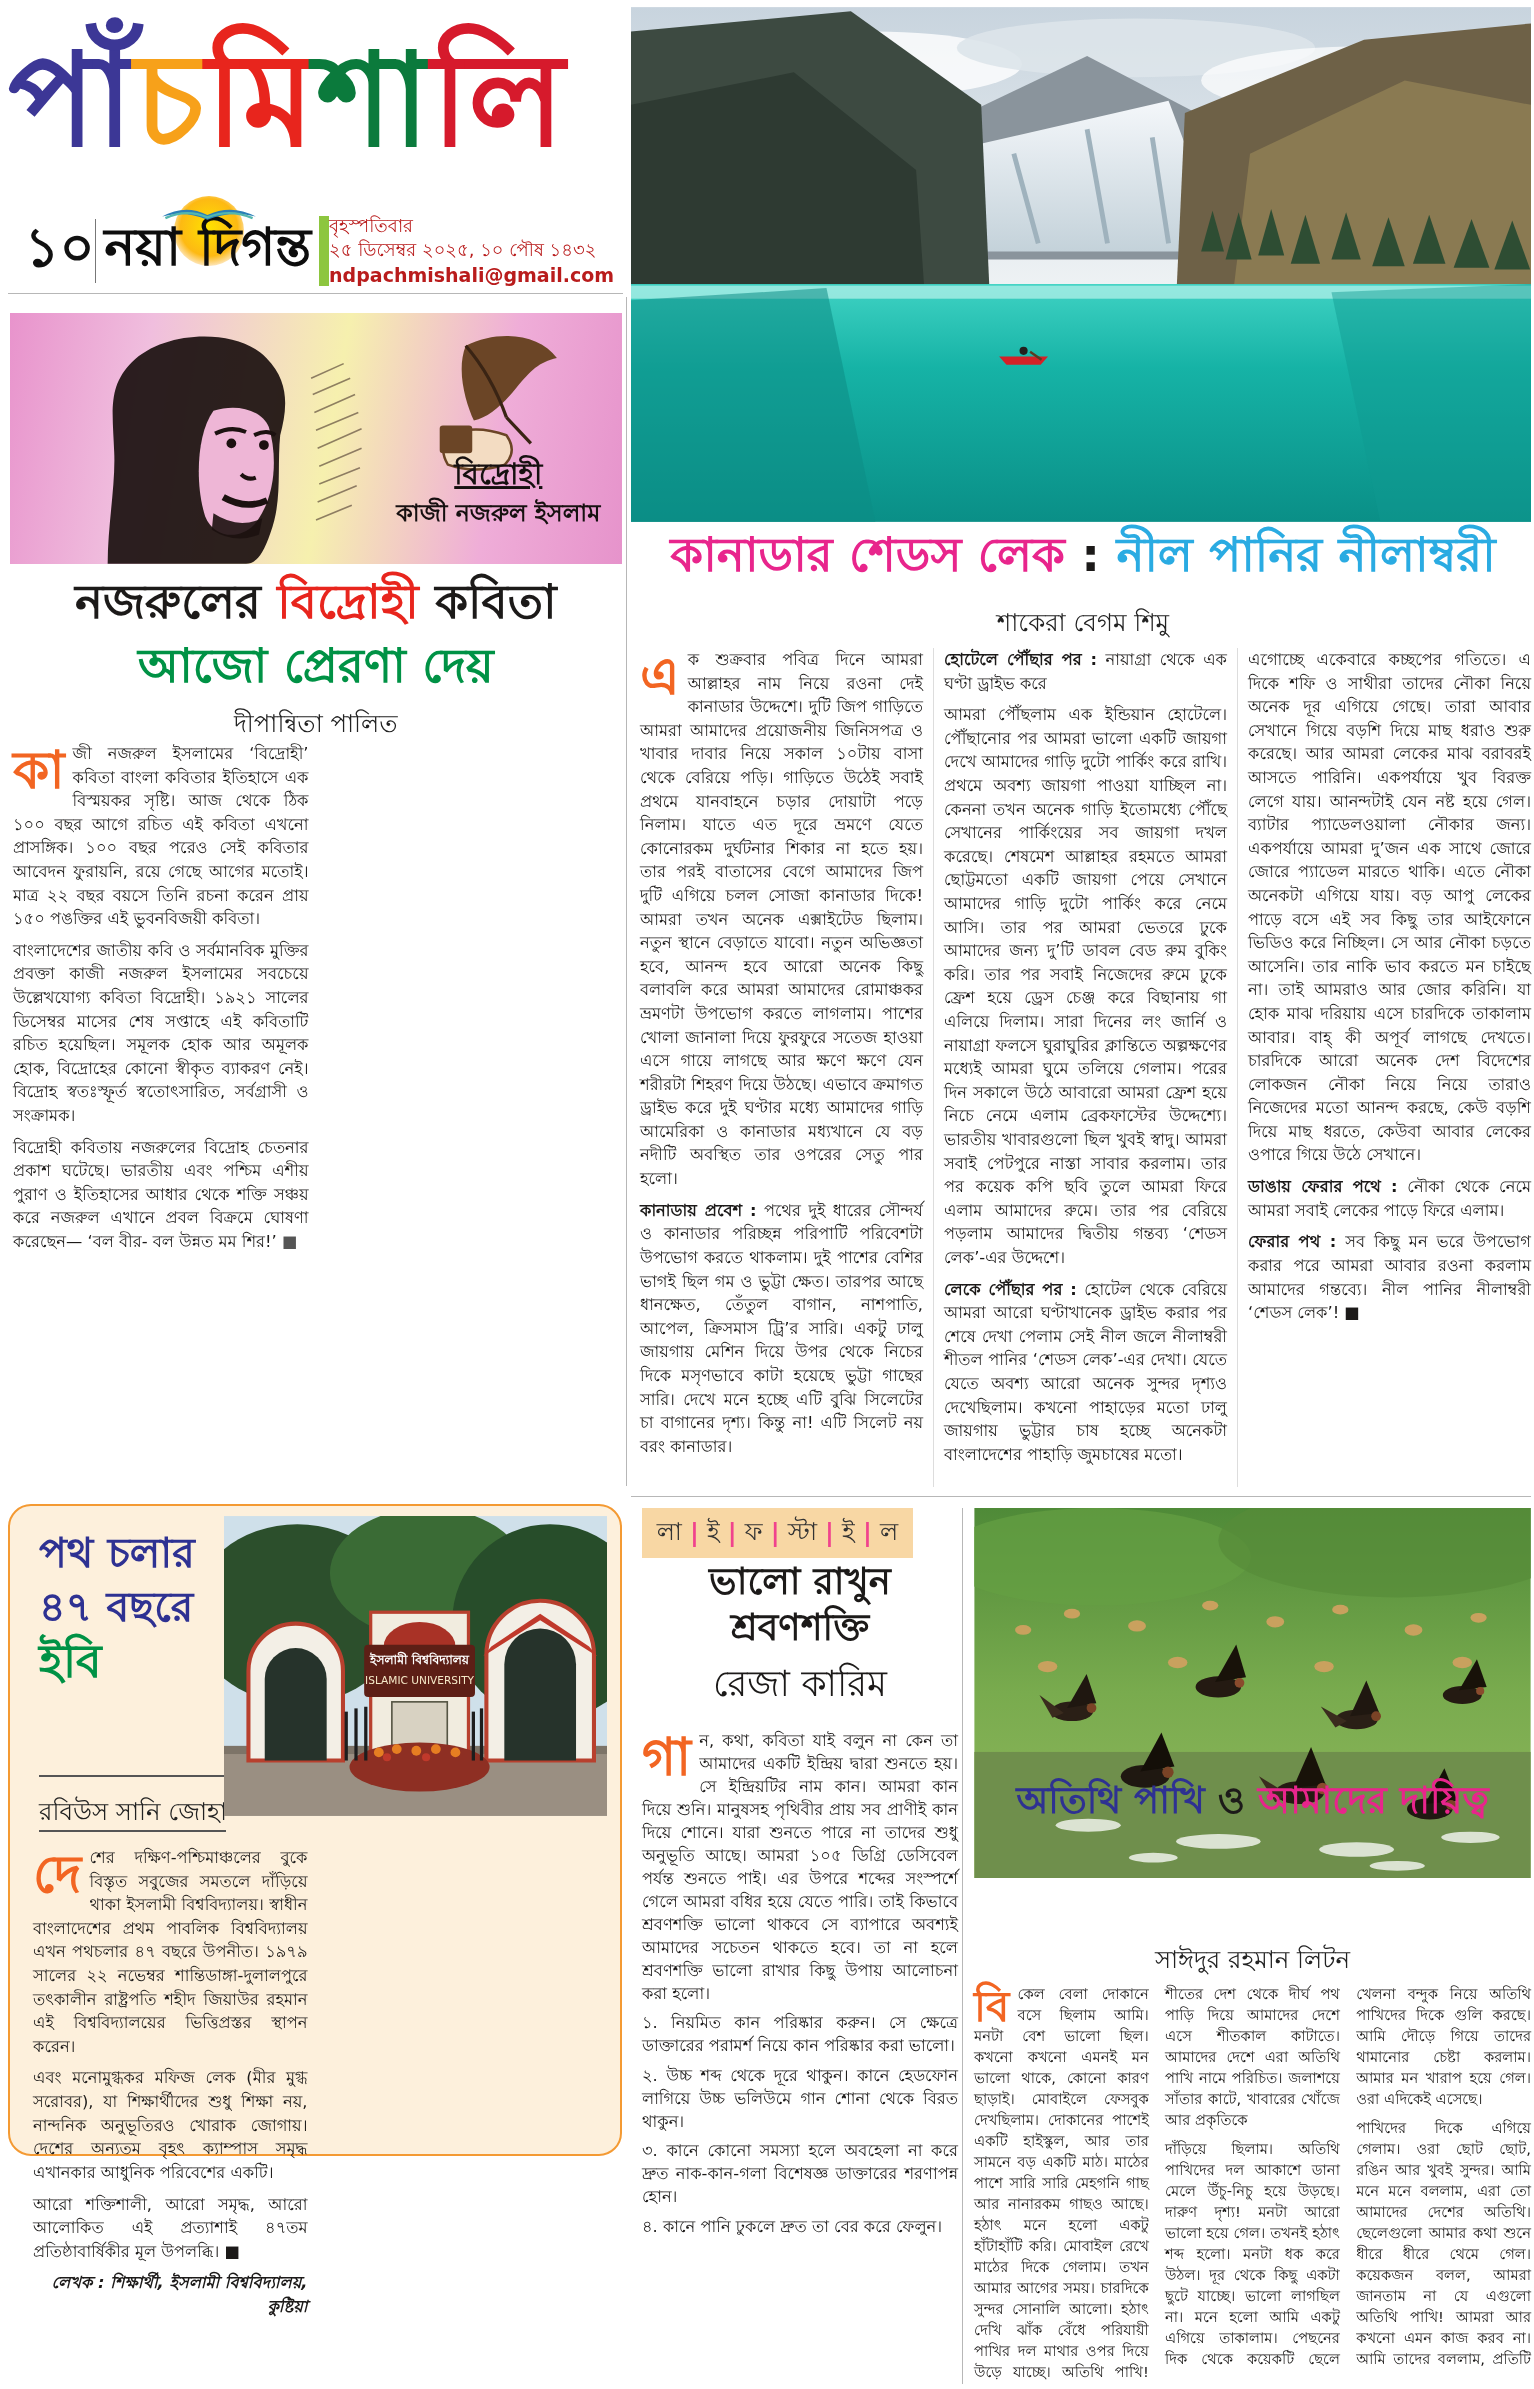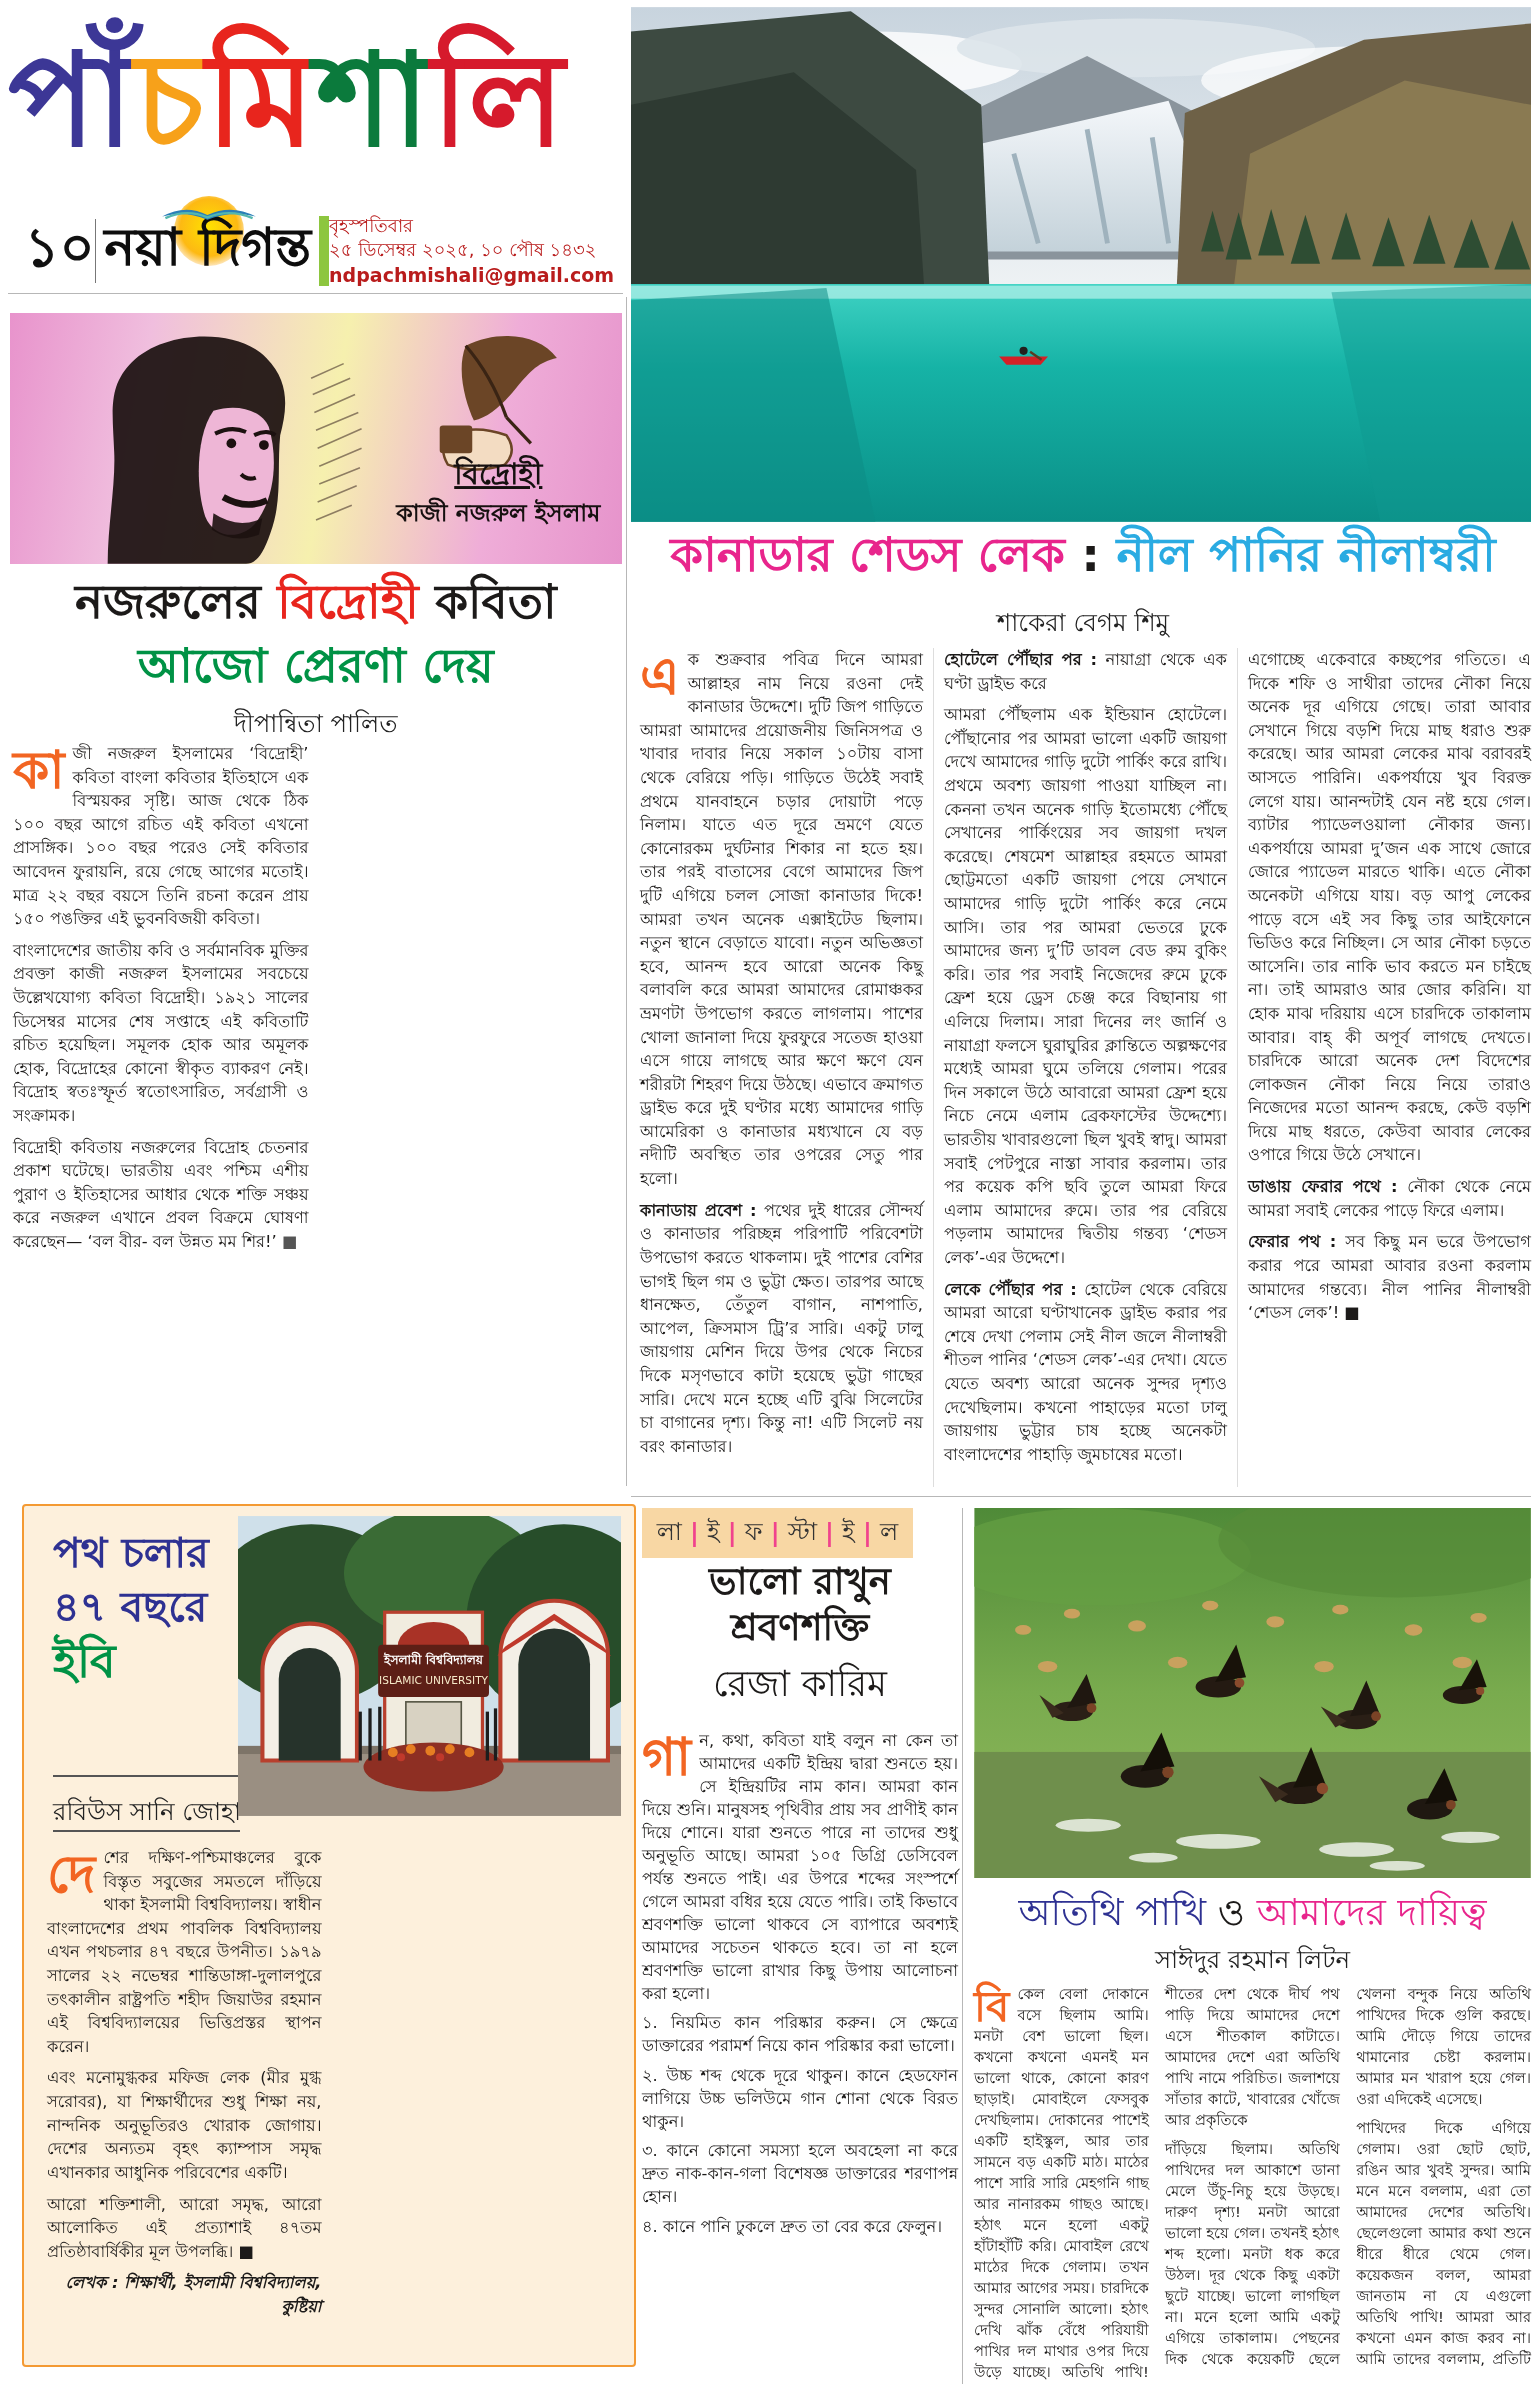--- a/index.html
+++ b/index.html
@@ -36,39 +36,39 @@
   .colbody{text-align:justify;font-size:16.3px;line-height:23.6px;column-fill:auto;}
   .naz-body{left:13px;top:742px;width:609px;height:733px;column-count:2;column-gap:18px;column-rule:0.8px solid #ddd;}
   .tr-headline{left:635px;top:526px;width:896px;text-align:center;font-weight:bold;font-size:47px;line-height:57px;white-space:nowrap;}
   .tr-byline{left:635px;top:604px;width:896px;}
   .tr-body{left:640px;top:648px;width:891px;height:839px;column-count:3;column-gap:21px;column-rule:0.8px solid #ddd;}
   .colbody p{margin:0 0 8.1px 0;}
   .dc{float:left;font-size:52px;line-height:46px;color:#f26522;font-weight:bold;margin:4.9px 8.1px 0 0;}
   .lead{font-weight:bold;}
   .endmark{color:#555;}
   
-  .ib-box{left:22px;top:1504px;width:614px;height:863px;background:#fdf0dc;border:2.4px solid #f49a33;border-radius:4px;box-sizing:border-box;}
+  .ib-box{left:8px;top:1504px;width:614px;height:652px;background:#fdf0dc;border:2.4px solid #f49a33;border-radius:23px;box-sizing:border-box;}
   .ib-head{position:absolute;left:29px;top:19.5px;width:195px;font-weight:bold;font-size:41px;line-height:54px;}
   .ib-head .l3{font-size:46px;}
   .ib-rule{position:absolute;left:29px;width:187px;height:1.6px;background:#555;}
   .ib-byline{position:absolute;left:29px;top:287px;width:195px;font-size:24.4px;color:#222;}
   .ib-photo{position:absolute;right:13px;top:9.8px;width:383px;height:300px;overflow:hidden;}
   .ib-body{position:absolute;left:23px;top:340px;width:570px;height:488px;column-count:2;column-gap:21px;}
   .ib-footer{font-style:italic;font-weight:bold;text-align:right;}
   
   .ls{left:642px;top:1508px;width:316px;height:878px;}
   .ls-tag{display:inline-flex;align-items:center;background:#f8d7a4;padding:4.9px 14.7px;font-size:24.4px;color:#333;gap:8.1px;}
   .ls-tag .sep{color:#f0438d;font-weight:bold;}
   .ls-headline{width:100%;text-align:center;font-weight:bold;font-size:37px;line-height:46px;margin-top:1px;}
   .ls-byline{width:100%;text-align:center;font-size:36px;margin-top:4.9px;}
   .ls-body{margin-top:13px;text-align:justify;font-size:16.3px;line-height:23px;}
   .ls-body p{margin:0 0 6.5px 0;}
   
   .bird-photo{left:974px;top:1508px;width:557px;height:370px;overflow:hidden;}
-  .bird-headline{left:974px;top:1890px;width:557px;text-align:center;font-weight:normal;font-size:37px;line-height:46px;white-space:nowrap;}
+  .bird-headline{left:974px;top:1778px;width:557px;text-align:center;font-weight:bold;font-size:37px;line-height:46px;white-space:nowrap;}
   .bird-byline{left:974px;top:1941px;width:557px;}
   .bird-body{left:974px;top:1983px;width:557px;height:401px;column-count:3;column-gap:16.3px;font-size:14.7px;line-height:21px;}
 </style>
 </head>
 <body>
 
 <div class="abs masthead">
   <span class="ml1">পাঁ</span><span class="ml2">চ</span><span class="ml3">মি</span><span class="ml4">শা</span><span class="ml5">লি</span>
 </div>
 

